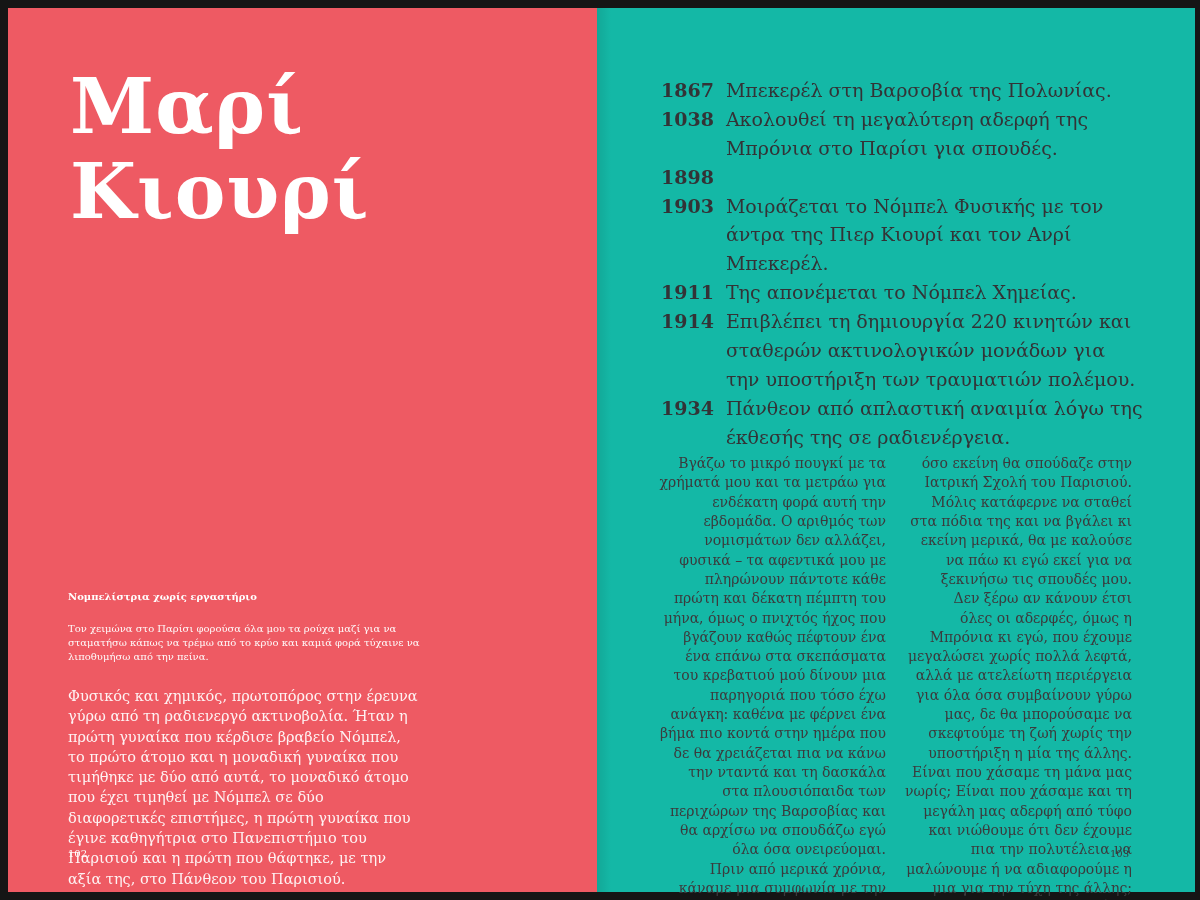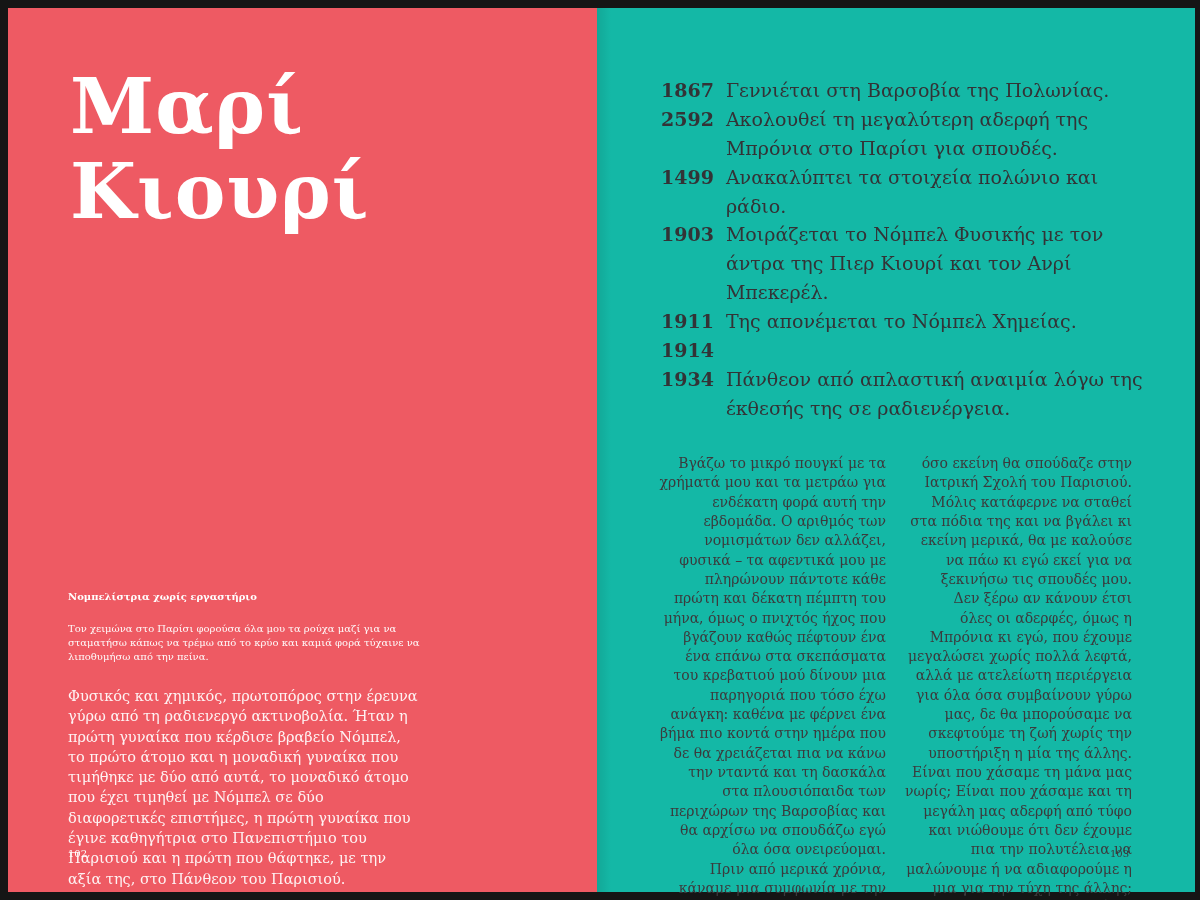--- a/index.html
+++ b/index.html
@@ -94,40 +94,40 @@
     <div class="pull-quote">Τον χειμώνα στο Παρίσι φορούσα όλα μου τα ρούχα μαζί για να σταματήσω κάπως να τρέμω από το κρύο και καμιά φορά τύχαινε να λιποθυμήσω από την πείνα.</div>
     <div class="bio-paragraph">Φυσικός και χημικός, πρωτοπόρος στην έρευνα γύρω από τη ραδιενεργό ακτινοβολία. Ήταν η πρώτη γυναίκα που κέρδισε βραβείο Νόμπελ, το πρώτο άτομο και η μοναδική γυναίκα που τιμήθηκε με δύο από αυτά, το μοναδικό άτομο που έχει τιμηθεί με Νόμπελ σε δύο διαφορετικές επιστήμες, η πρώτη γυναίκα που έγινε καθηγήτρια στο Πανεπιστήμιο του Παρισιού και η πρώτη που θάφτηκε, με την αξία της, στο Πάνθεον του Παρισιού.</div>
     <div class="page-number page-number-left">102</div>
   </div>
 
   <div class="page page-right">
 
     <div class="timeline">
       <div class="timeline-row">
         <div class="timeline-year">1867</div>
-        <div class="timeline-text">Γεννιέται στη Βαρσοβία της Πολωνίας.</div>
+        <div class="timeline-text">Μπεκερέλ στη Βαρσοβία της Πολωνίας.</div>
       </div>
       <div class="timeline-row">
-        <div class="timeline-year">2592</div>
+        <div class="timeline-year">1038</div>
         <div class="timeline-text">Ακολουθεί τη μεγαλύτερη αδερφή της Μπρόνια στο Παρίσι για σπουδές.</div>
       </div>
       <div class="timeline-row">
-        <div class="timeline-year">1499</div>
-        <div class="timeline-text">Ανακαλύπτει τα στοιχεία πολώνιο και ράδιο.</div>
+        <div class="timeline-year">1898</div>
       </div>
       <div class="timeline-row">
         <div class="timeline-year">1903</div>
         <div class="timeline-text">Μοιράζεται το Νόμπελ Φυσικής με τον άντρα της Πιερ Κιουρί και τον Ανρί Μπεκερέλ.</div>
       </div>
       <div class="timeline-row">
         <div class="timeline-year">1911</div>
         <div class="timeline-text">Της απονέμεται το Νόμπελ Χημείας.</div>
       </div>
       <div class="timeline-row">
         <div class="timeline-year">1914</div>
+        <div class="timeline-text">Επιβλέπει τη δημιουργία 220 κινητών και σταθερών ακτινολογικών μονάδων για την υποστήριξη των τραυματιών πολέμου.</div>
       </div>
       <div class="timeline-row">
         <div class="timeline-year">1934</div>
         <div class="timeline-text">Πάνθεον από απλαστική αναιμία λόγω της έκθεσής της σε ραδιενέργεια.</div>
       </div>
     </div>
 
     <div class="body-columns">
       <div class="body-column">
         <p>Βγάζω το μικρό πουγκί με τα χρήματά μου και τα μετράω για ενδέκατη φορά αυτή την εβδομάδα. Ο αριθμός των νομισμάτων δεν αλλάζει, φυσικά – τα αφεντικά μου με πληρώνουν πάντοτε κάθε πρώτη και δέκατη πέμπτη του μήνα, όμως ο πνιχτός ήχος που βγάζουν καθώς πέφτουν ένα ένα επάνω στα σκεπάσματα του κρεβατιού μού δίνουν μια παρηγοριά που τόσο έχω ανάγκη: καθένα με φέρνει ένα βήμα πιο κοντά στην ημέρα που δε θα χρειάζεται πια να κάνω την νταντά και τη δασκάλα στα πλουσιόπαιδα των περιχώρων της Βαρσοβίας και θα αρχίσω να σπουδάζω εγώ όλα όσα ονειρεύομαι.</p>

